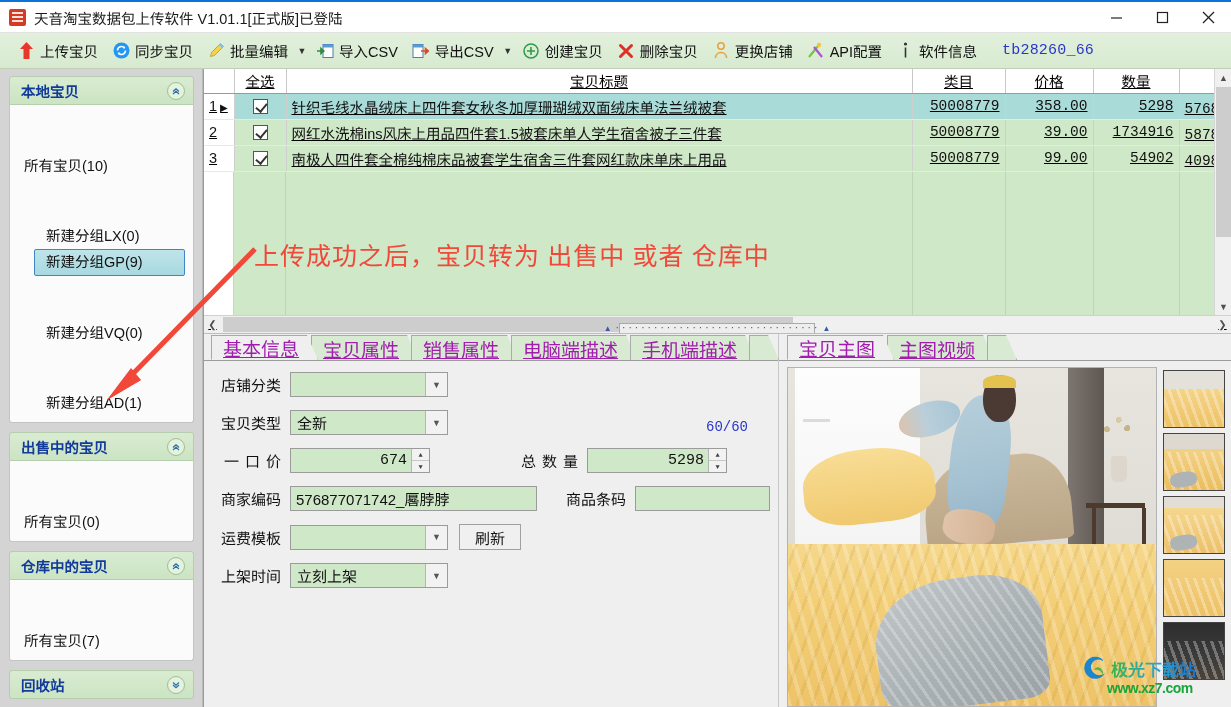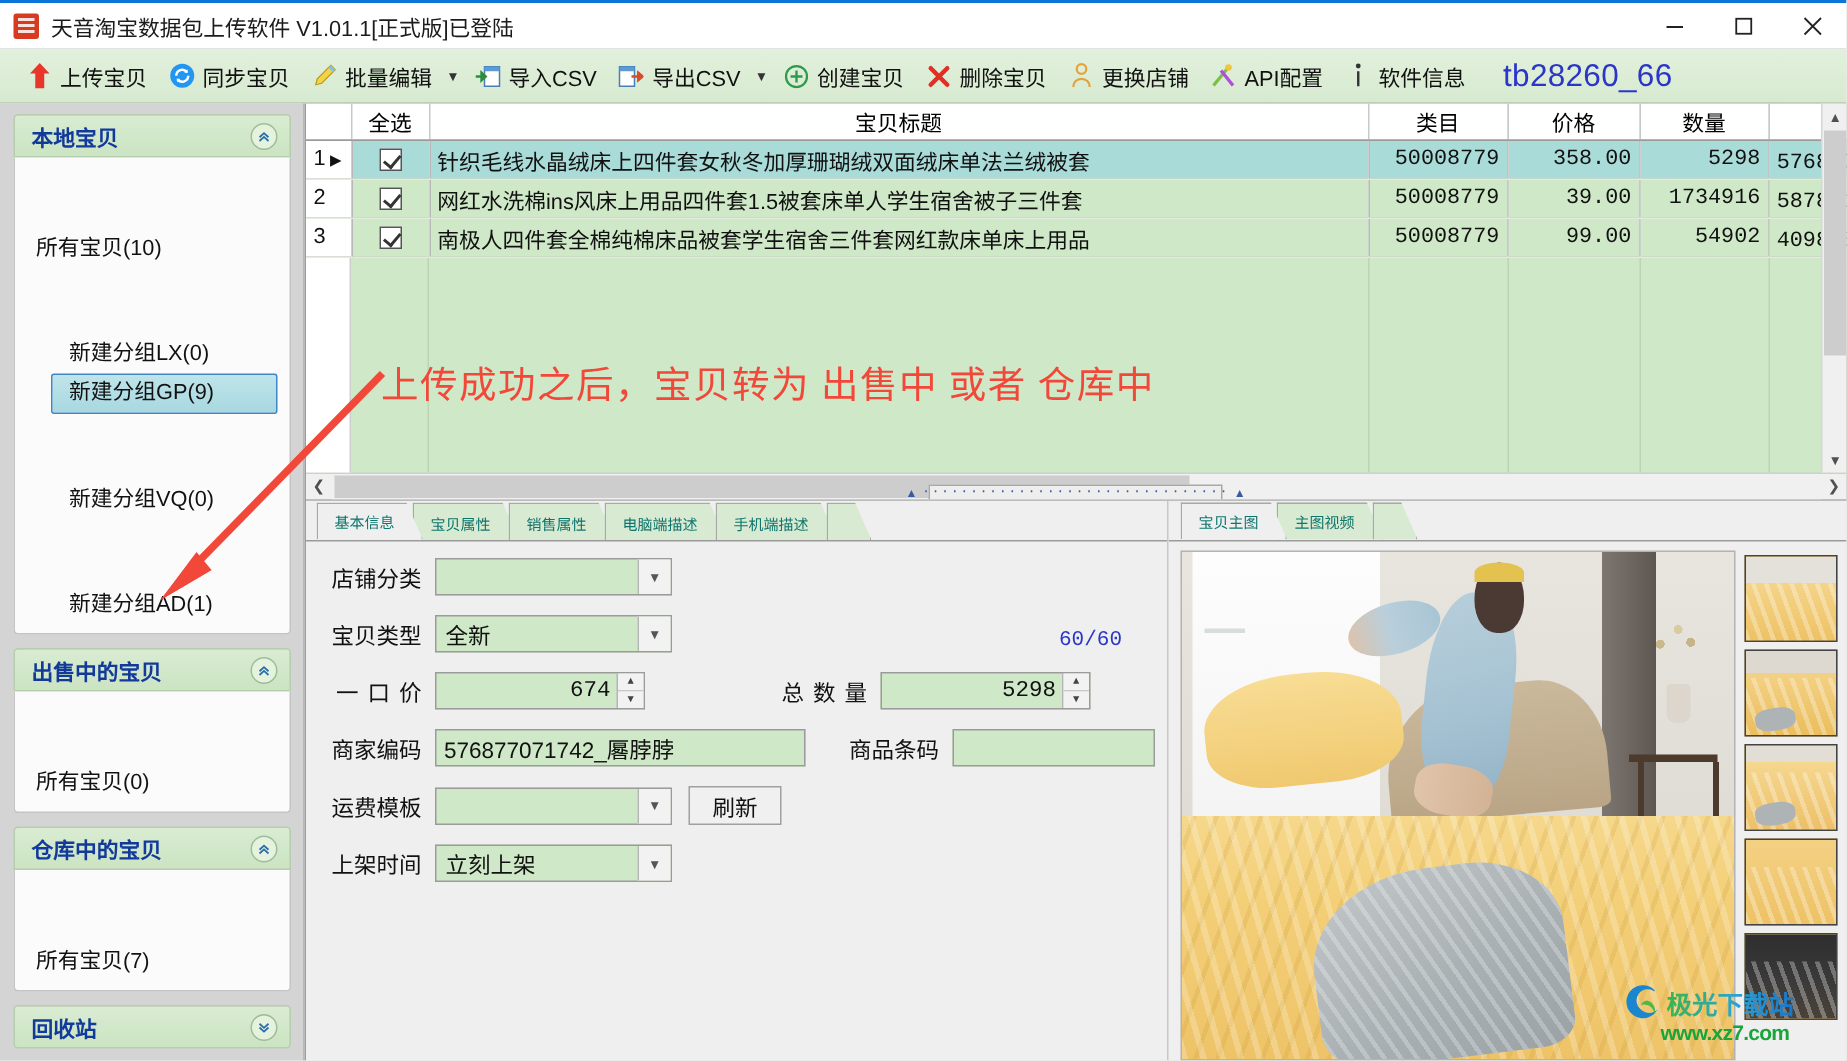--- a/index.html
+++ b/index.html
@@ -72,22 +72,22 @@
     gap: 5px;
   }
   .tb-item .ic { width: 18px; height: 18px; display: flex; align-items: center; justify-content: center; flex: 0 0 auto; }
   .tb-caret {
     width: 14px; height: 28px;
     display: flex; align-items: center; justify-content: center;
     color: #333; font-size: 9px;
   }
   .tb-user {
     margin-left: 18px;
-    color: #2b36c8; font-size: 21px;
-    font-family: Liberation Sans, sans-serif;
+    color: #2b36c8; font-size: 15px;
+    font-family: Liberation Mono, monospace;
     letter-spacing: .2px;
   }
 
   
   .body {
     flex: 1 1 auto;
     display: flex;
     min-height: 0;
     background: #d9d9d9;
   }
@@ -147,25 +147,26 @@
   .main {
     flex: 1 1 auto; min-width: 0;
     display: flex; flex-direction: column;
     background: #efefef;
     border-left: 1px solid #9c9c9c;
   }
 
   
   .grid-wrap {
     height: 265px; min-height: 265px;
-    background: #a3a3a3;
+    background: #f9a8d4;
     border-bottom: 1px solid #bcbcbc;
     display: flex; flex-direction: column;
     overflow: hidden;
     position: relative;
+    text-decoration: underline;
   }
   table.grid {
     border-collapse: collapse;
     table-layout: fixed;
     width: 1035px;
     font-size: 14px;
   }
   table.grid th {
     background: #ffffff;
     border-right: 1px solid #c9c9c9;
@@ -281,29 +282,30 @@
     height: 27px; min-height: 27px;
     display: flex; align-items: flex-end;
     padding-left: 7px;
     border-bottom: 1px solid #9b9b9b;
     background: #efefef;
   }
   .tab {
     height: 25px;
     padding: 0 9px 0 11px;
     display: flex; align-items: center;
-    font-size: 10px; color: #0f766e;
+    font-size: 19px; color: #a21caf;
     background: #d9ead3;
     border: 1px solid #a8a8a8;
     border-bottom: none;
     margin-right: -7px;
     position: relative;
     clip-path: polygon(0 0, calc(100% - 11px) 0, 100% 100%, 0 100%);
     padding-right: 18px;
     white-space: nowrap;
+    text-decoration: underline;
   }
   .tab.active {
     background: #efefef;
     z-index: 3;
     border-bottom: 1px solid #efefef;
   }
   .tab-spacer {
     height: 25px; width: 30px;
     background: #d9ead3;
     border: 1px solid #a8a8a8; border-bottom: none;
@@ -382,21 +384,21 @@
     font-size: 15px; color: #111;
     margin-left: 11px;
   }
   .code-input { width: 247px; }
   .bar-input { width: 135px; }
 
   
   .img-pane { flex: 1 1 auto; display: flex; flex-direction: column; min-width: 0; background:#efefef; }
   .img-tabs {
     height: 27px; min-height: 27px;
-    display: flex; align-items: center;
+    display: flex; align-items: flex-end;
     padding-left: 8px;
     border-bottom: 1px solid #9b9b9b;
   }
   .img-content { flex: 1 1 auto; display: flex; min-height: 0; padding: 6px 0 0 8px; }
   .mainimg {
     flex: 1 1 auto; min-width: 0;
     border: 1px solid #b3b3b3;
     position: relative; overflow: hidden;
     background: #e9e7e2;
   }

